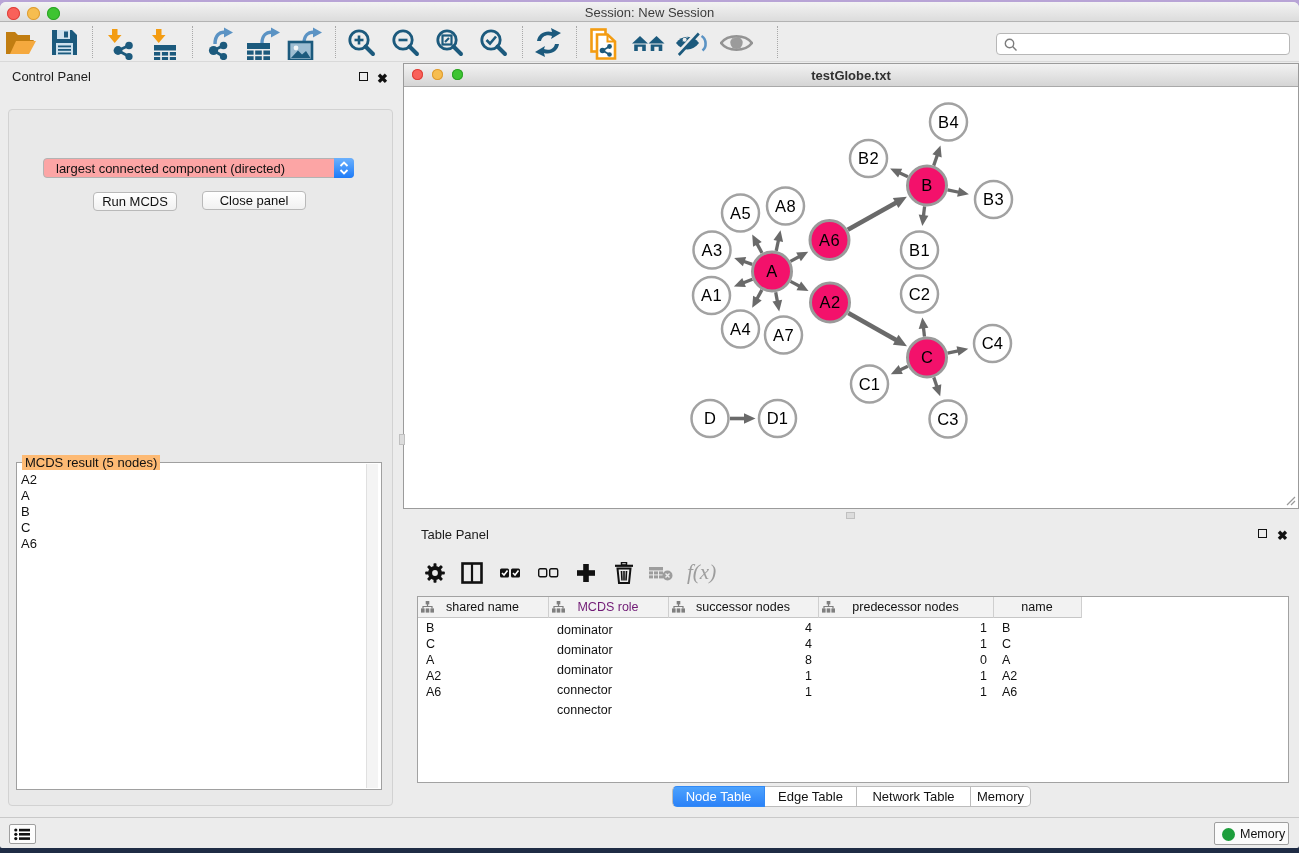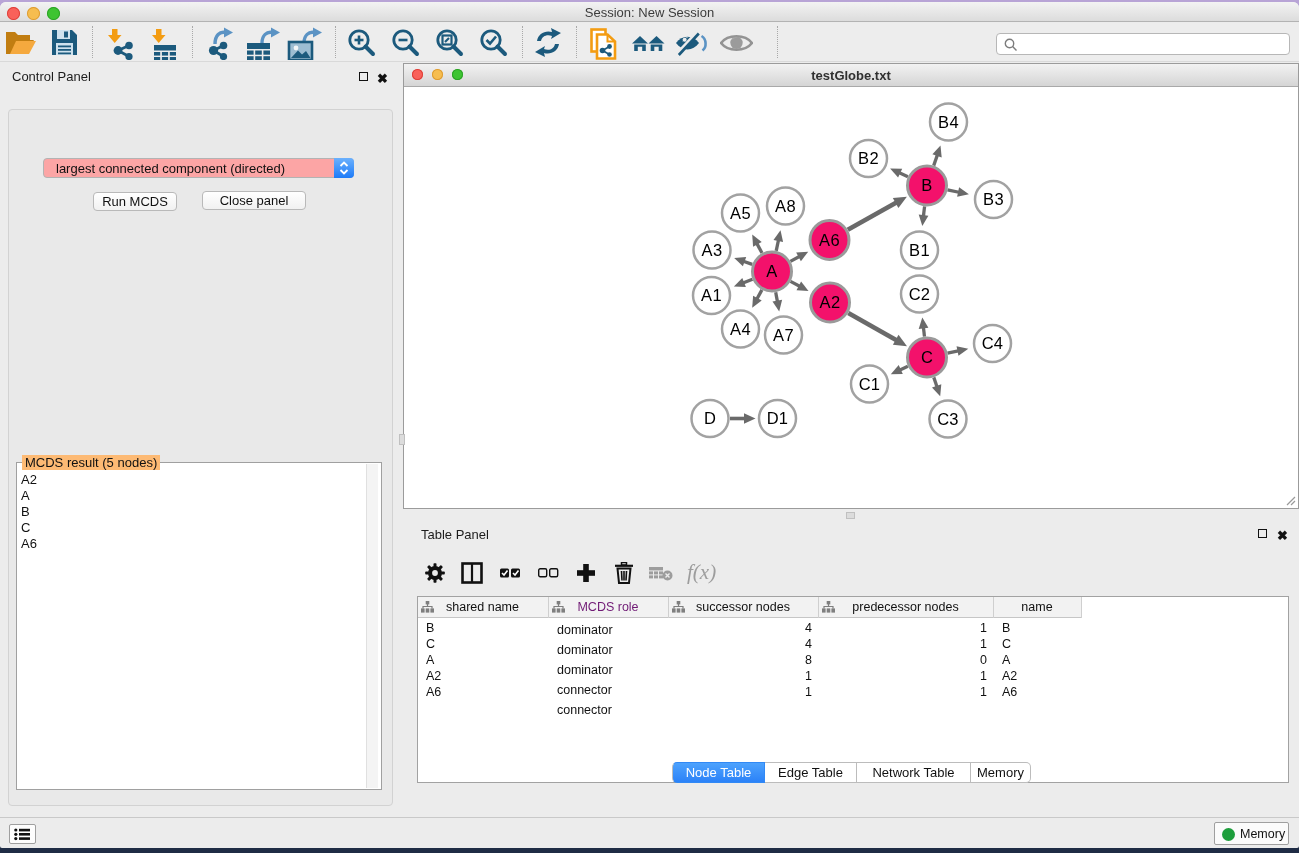--- a/index.html
+++ b/index.html
@@ -411,21 +411,21 @@
       </g>
       <path d="M6.5 3 L6.5 5.5 M2 7.5 L2 5.5 L11 5.5 L11 7.5" stroke="#7f7f7f" stroke-width="1.2" fill="none"></path>
     </svg>
 
   <div style="position:absolute;left:426px;top:618px;font-size:12.5px;line-height:16px;color:#111">B<br>C<br>A<br>A2<br>A6</div>
   <div style="position:absolute;left:557px;top:618px;font-size:12.5px;line-height:20px;color:#111">dominator<br>dominator<br>dominator<br>connector<br>connector</div>
   <div style="position:absolute;left:700px;top:618px;width:112px;text-align:right;font-size:12.5px;line-height:16px;color:#111">4<br>4<br>8<br>1<br>1</div>
   <div style="position:absolute;left:875px;top:618px;width:112px;text-align:right;font-size:12.5px;line-height:16px;color:#111">1<br>1<br>0<br>1<br>1</div>
   <div style="position:absolute;left:1002px;top:618px;font-size:12.5px;line-height:16px;color:#111">B<br>C<br>A<br>A2<br>A6</div>
 
-  <div class="tabseg" style="left:672px;top:760px">
+  <div class="tabseg" style="left:672px;top:784px">
     <div class="seg sel" style="width:93px">Node Table</div>
     <div class="seg" style="width:92px">Edge Table</div>
     <div class="seg" style="width:114px">Network Table</div>
     <div class="seg" style="width:60px">Memory</div>
   </div>
 
   <div style="position:absolute;left:0;top:815px;width:100%;height:1px;background:#c9c9c9"></div>
   <div style="position:absolute;left:9px;top:822px;width:27px;height:20px;background:#fdfdfd;border:1px solid #9f9f9f;border-radius:2px">
     <svg width="17" height="13" viewBox="0 0 17 13" style="position:absolute;left:4px;top:3px">
       <g fill="#111">

